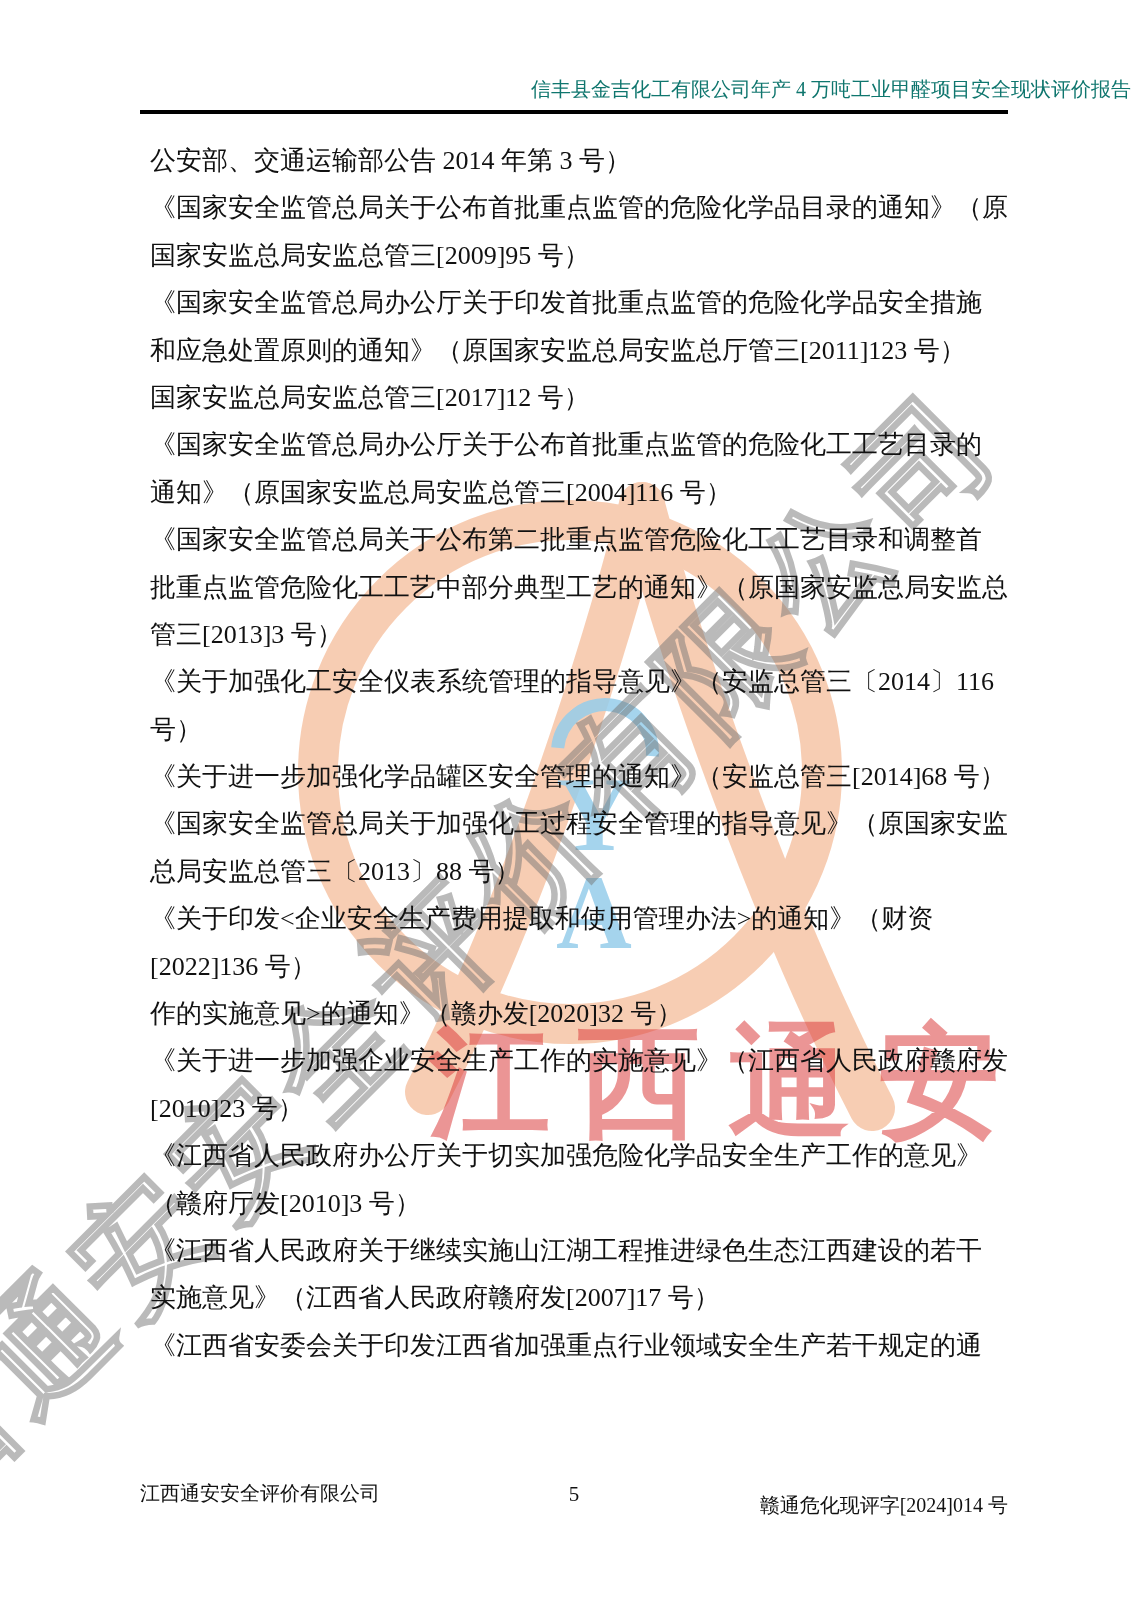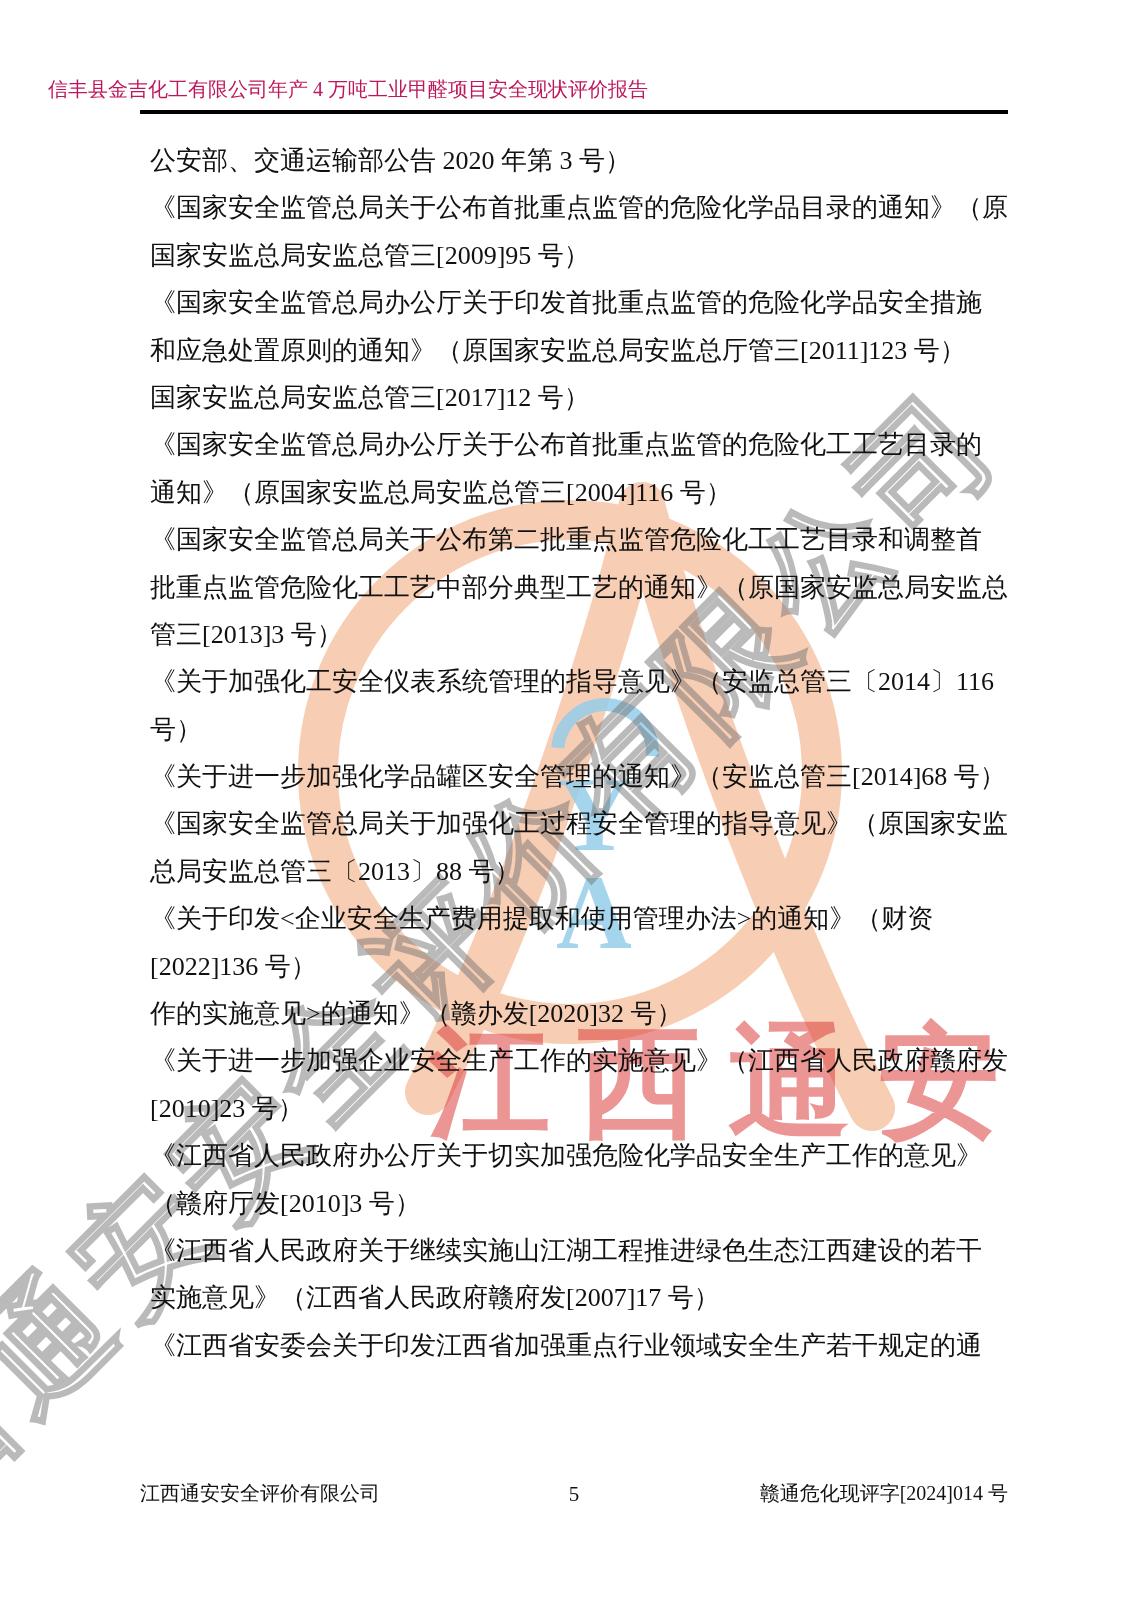--- a/index.html
+++ b/index.html
@@ -71,24 +71,24 @@
     color: var(--wm-red, #DC4040);
     opacity: 0.55;
   }
 
   
   .content { position: absolute; inset: 0; z-index: 1; }
 
   .header-title {
     position: absolute;
     left: 0; right: 0; top: 76px;
-    text-align: left;
+    text-align: right;
     font-size: 20px;
     letter-spacing: 0px;
-    color: #be185d;
+    color: #0f766e;
     margin-left: 48px;
   }
   .header-rule {
     position: absolute;
     left: 140px; right: 123px; top: 110px;
     height: 4px;
     background: #000;
   }
 
   .body-lines {
@@ -105,21 +105,21 @@
     position: absolute;
     left: 140px; right: 123px; top: 1480px;
     font-size: 20px;
     color: #111;
   }
   .footer-company { position: absolute; left: 0; top: 0; }
   .footer-page {
     position: absolute; left: 0; right: 0; top: 2px;
     text-align: center; font-size: 21px;
   }
-  .footer-doc { position: absolute; right: 0; top: 0; }
+  .footer-doc { position: absolute; right: 0; top: 12px; }
 </style>
 </head>
 <body>
 
 <div class="page">
 
   <div class="watermark">
 
     <svg class="logo-svg" width="1131" height="1600" viewBox="0 0 1131 1600">
       <g opacity="0.42">
@@ -140,21 +140,21 @@
 
     <div class="wm-red">江西通安</div>
   </div>
 
   <div class="content">
 
     <div class="header-title">信丰县金吉化工有限公司年产 4 万吨工业甲醛项目安全现状评价报告</div>
     <div class="header-rule"></div>
 
     <div class="body-lines">
-      <div class="body-line">公安部、交通运输部公告 2020 年第 3 号）</div>
+      <div class="body-line">公安部、交通运输部公告 2014 年第 3 号）</div>
       <div class="body-line">《国家安全监管总局关于公布首批重点监管的危险化学品目录的通知》（原</div>
       <div class="body-line">国家安监总局安监总管三[2009]95 号）</div>
       <div class="body-line">《国家安全监管总局办公厅关于印发首批重点监管的危险化学品安全措施</div>
       <div class="body-line">和应急处置原则的通知》（原国家安监总局安监总厅管三[2011]123 号）</div>
       <div class="body-line">国家安监总局安监总管三[2017]12 号）</div>
       <div class="body-line">《国家安全监管总局办公厅关于公布首批重点监管的危险化工工艺目录的</div>
       <div class="body-line">通知》（原国家安监总局安监总管三[2004]116 号）</div>
       <div class="body-line">《国家安全监管总局关于公布第二批重点监管危险化工工艺目录和调整首</div>
       <div class="body-line">批重点监管危险化工工艺中部分典型工艺的通知》（原国家安监总局安监总</div>
       <div class="body-line">管三[2013]3 号）</div>

